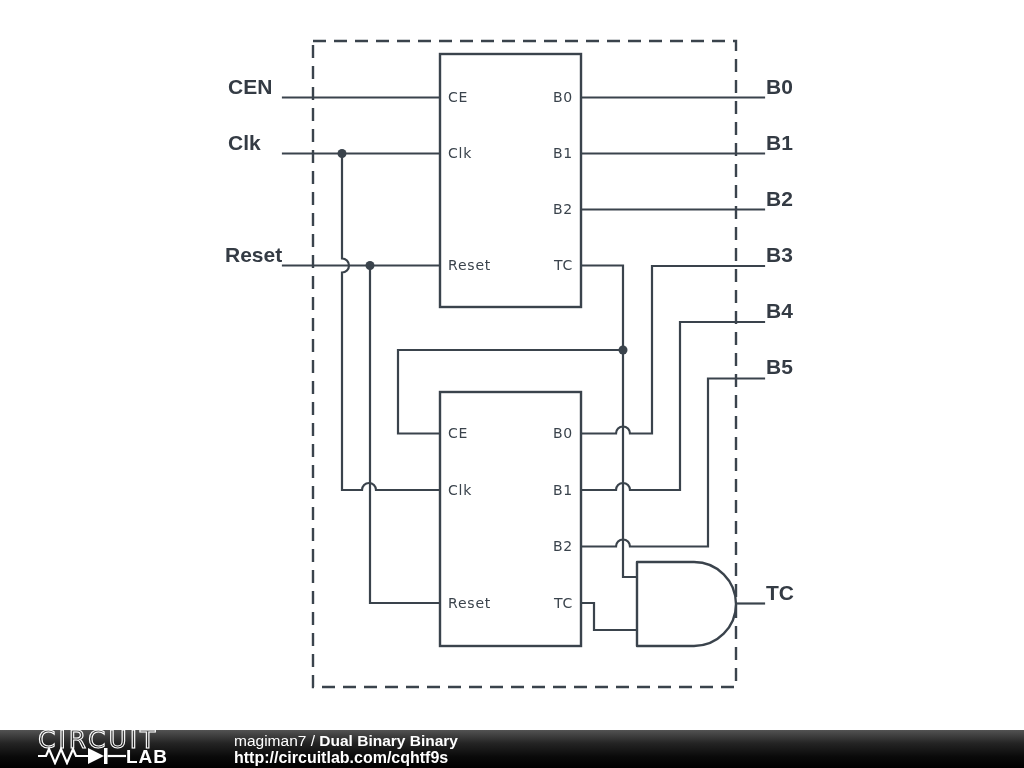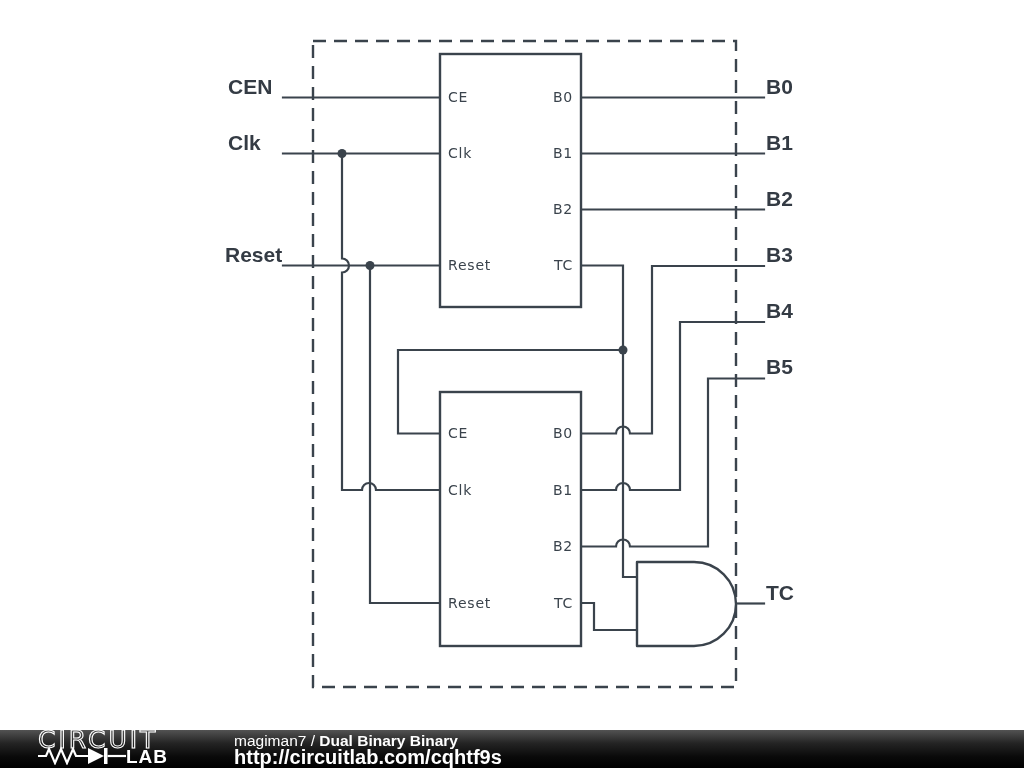--- a/index.html
+++ b/index.html
@@ -17,21 +17,21 @@
 
   .footer{position:absolute;left:0;top:730px;width:1024px;height:38px;
           background:linear-gradient(180deg,#525252 0%,#242424 35%,#0a0a0a 70%,#000 100%);
           display:flex;align-items:center;color:#fff;}
   .logo-wrap{margin-left:38px;flex:0 0 auto;}
   .meta{margin-left:46px;display:flex;flex-direction:column;justify-content:center;line-height:17px;}
   .meta-line1{font-size:15.5px;}
   .meta-line1 .author{font-weight:400;}
   .meta-line1 .sep{font-weight:400;}
   .meta-line1 .title{font-weight:700;}
-  .meta-line2{font-size:20px;font-weight:700;}
+  .meta-line2{font-size:16px;font-weight:700;}
 </style>
 </head>
 <body>
 
 <div class="stage">
 
   <svg class="schematic" width="1024" height="730" viewBox="0 0 1024 730" xmlns="http://www.w3.org/2000/svg">
 
     <rect class="boundary" x="313" y="41" width="423" height="646"></rect>
 

